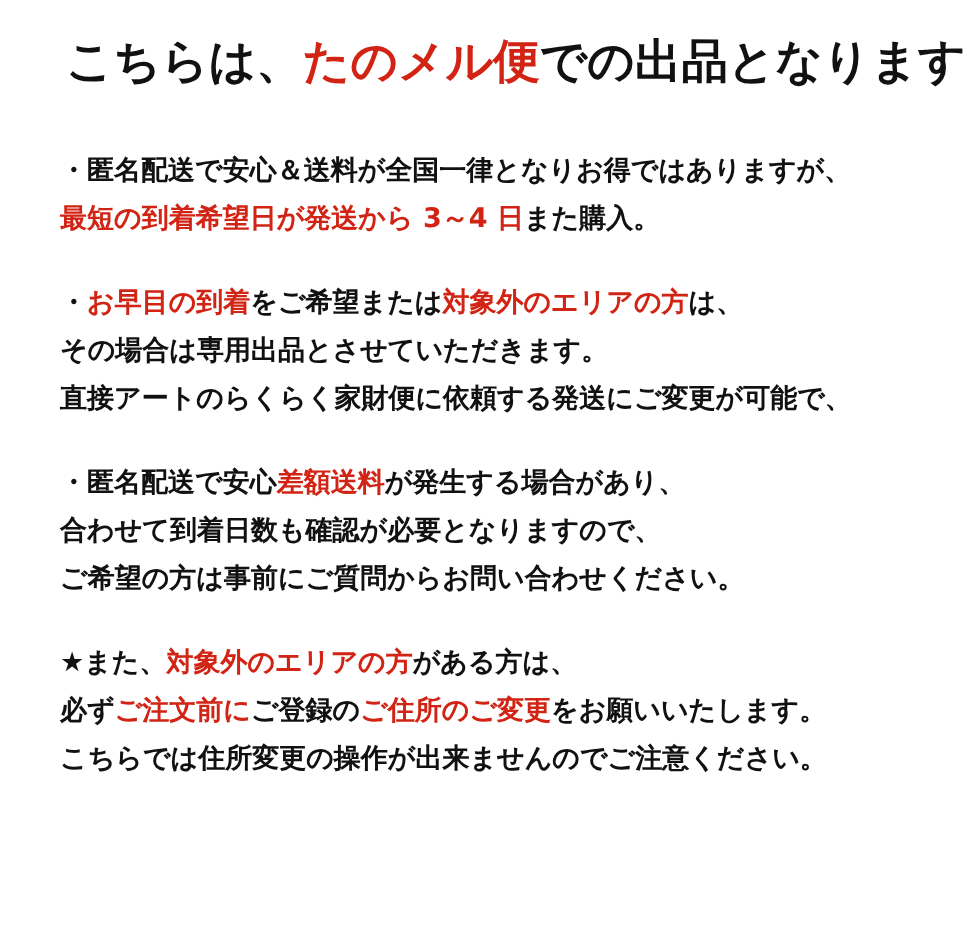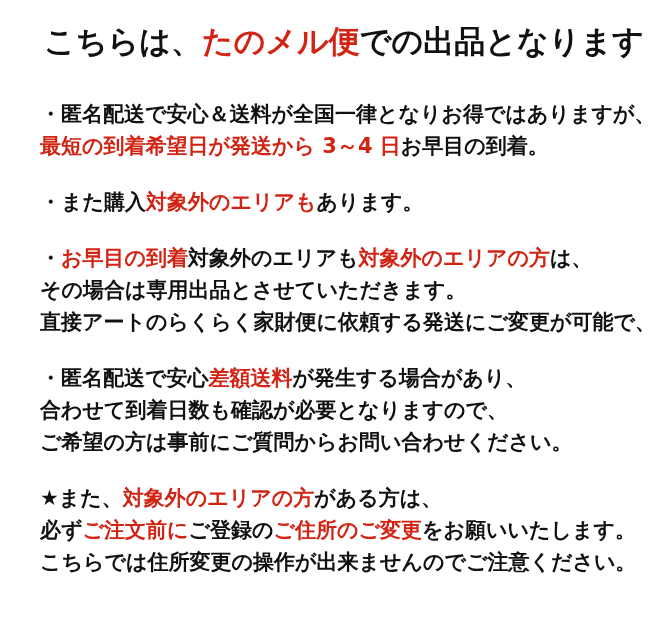--- a/index.html
+++ b/index.html
@@ -19,47 +19,44 @@
     padding: 18px 0 0 40px;
   }
   .title {
     margin: 0 0 34px 4px;
     font-size: 31px;
     line-height: 46px;
     letter-spacing: 0px;
     white-space: nowrap;
   }
   .content {
-    font-size: 21px;
+    font-size: 18px;
     line-height: 32px;
   }
   .paragraph {
     margin: 0 0 24px 0;
   }
   .line {
     white-space: nowrap;
   }
   .seg-black { color: #111111; }
   .seg-red   { color: #d22414; }
 </style>
 </head>
 <body>
 
 <div class="page">
   <h1 class="title"><span class="seg-black">こちらは、</span><span class="seg-red">たのメル便</span><span class="seg-black">での出品となります</span></h1>
   <div class="content">
       <div class="paragraph">
         <div class="line"><span class="seg-black">・匿名配送で安心＆送料が全国一律となりお得ではありますが、</span></div>
-        <div class="line"><span class="seg-red">最短の到着希望日が発送から 3～4 日</span><span class="seg-black">お早目の到着。</span></div>
+        <div class="line"><span class="seg-red">最短の到着希望日が発送から 3～4 日</span><span class="seg-black">また購入。</span></div>
       </div>
       <div class="paragraph">
-        <div class="line"><span class="seg-black">・また購入</span><span class="seg-red">対象外のエリアも</span><span class="seg-black">あります。</span></div>
-      </div>
-      <div class="paragraph">
-        <div class="line"><span class="seg-black">・</span><span class="seg-red">お早目の到着</span><span class="seg-black">対象外のエリアも</span><span class="seg-red">対象外のエリアの方</span><span class="seg-black">は、</span></div>
+        <div class="line"><span class="seg-black">・</span><span class="seg-red">お早目の到着</span><span class="seg-black">をご希望または</span><span class="seg-red">対象外のエリアの方</span><span class="seg-black">は、</span></div>
         <div class="line"><span class="seg-black">その場合は専用出品とさせていただきます。</span></div>
         <div class="line"><span class="seg-black">直接アートのらくらく家財便に依頼する発送にご変更が可能で、</span></div>
       </div>
       <div class="paragraph">
         <div class="line"><span class="seg-black">・匿名配送で安心</span><span class="seg-red">差額送料</span><span class="seg-black">が発生する場合があり、</span></div>
         <div class="line"><span class="seg-black">合わせて到着日数も確認が必要となりますので、</span></div>
         <div class="line"><span class="seg-black">ご希望の方は事前にご質問からお問い合わせください。</span></div>
       </div>
       <div class="paragraph">
         <div class="line"><span class="seg-black">★また、</span><span class="seg-red">対象外のエリアの方</span><span class="seg-black">がある方は、</span></div>

